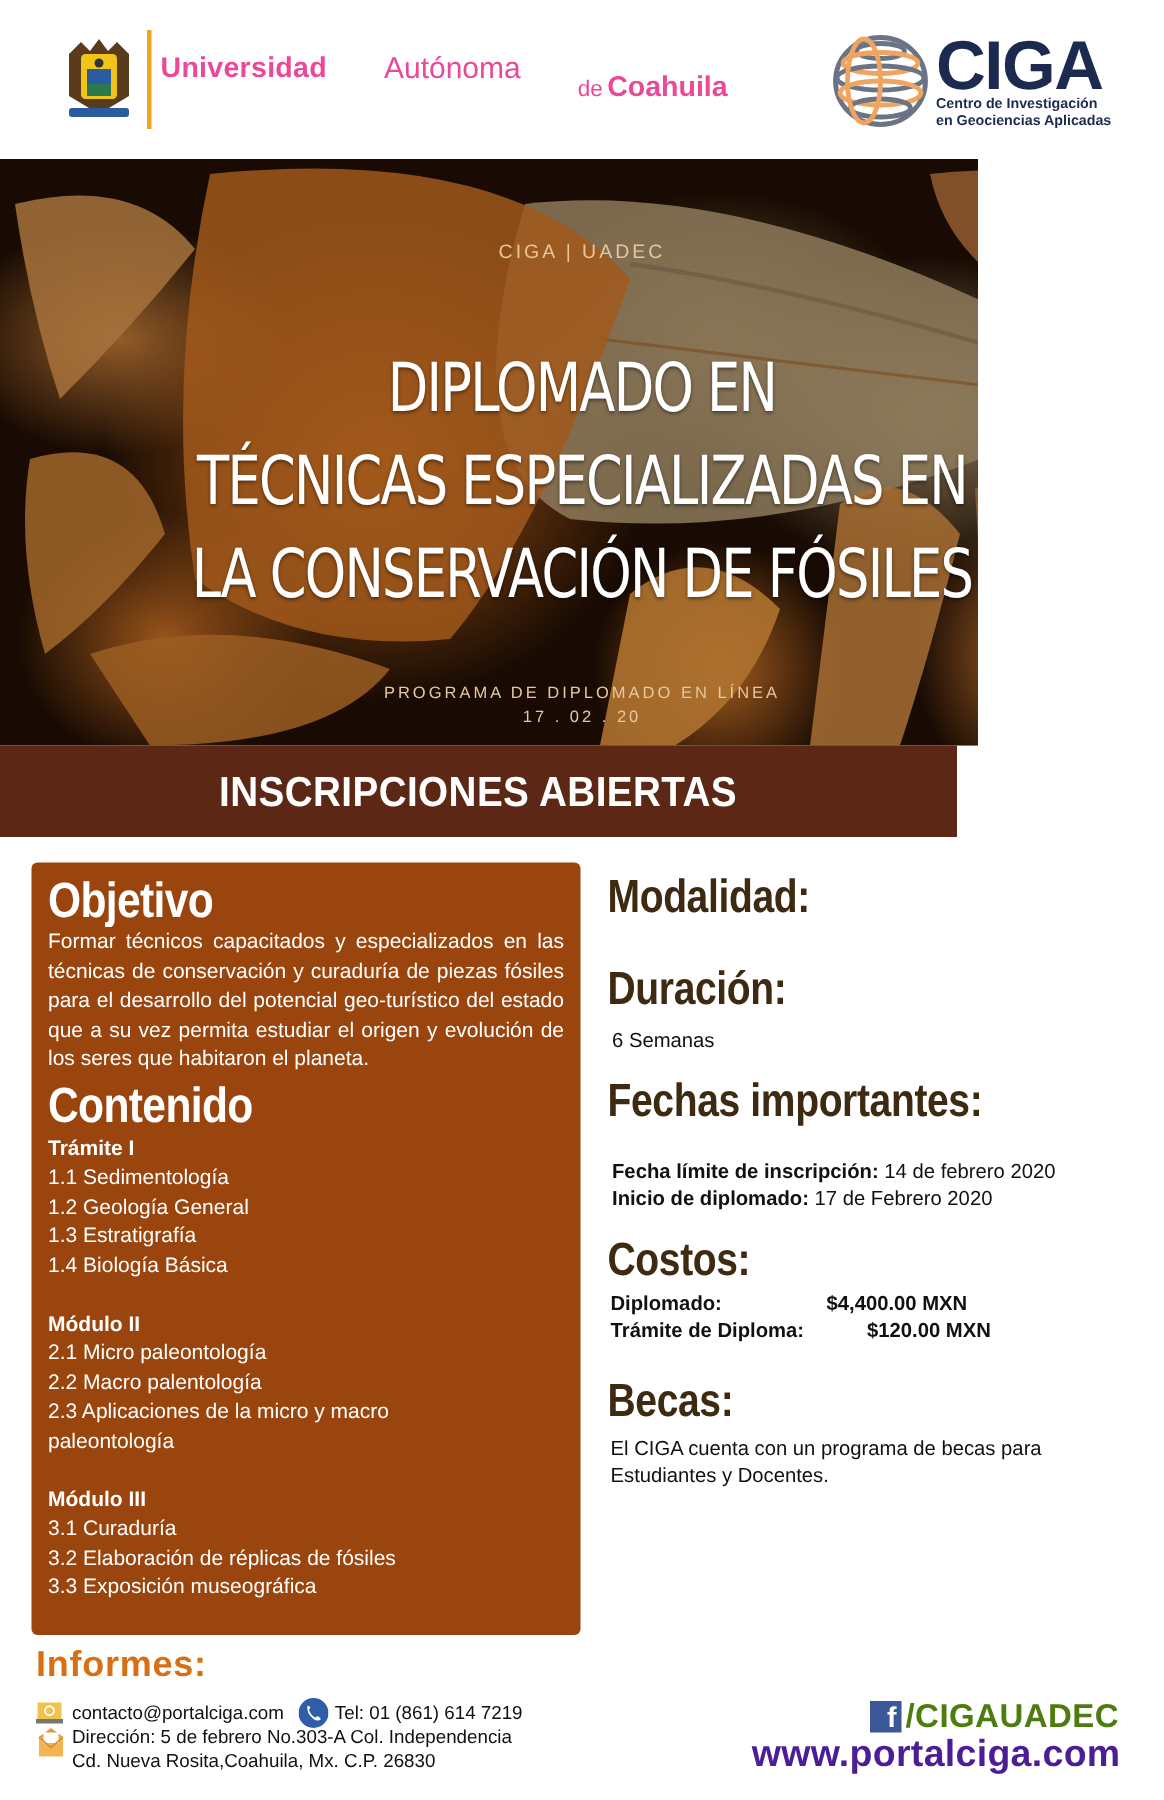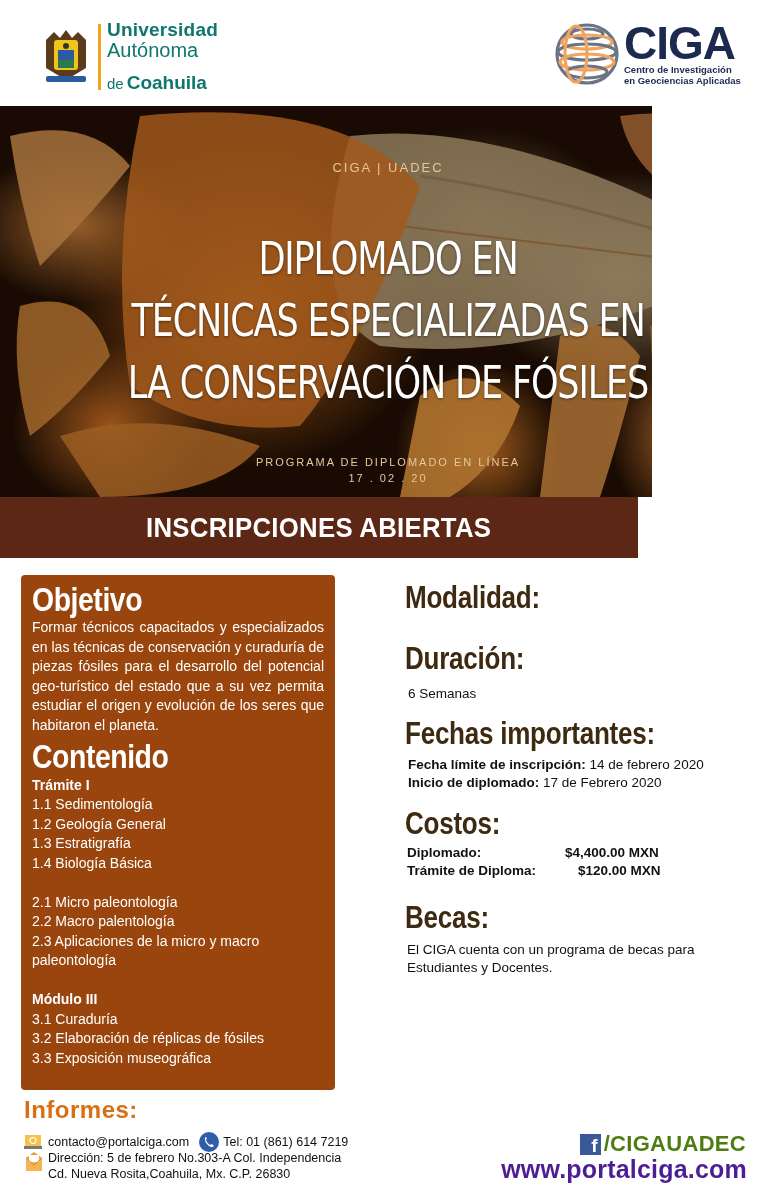--- a/index.html
+++ b/index.html
@@ -4,21 +4,21 @@
 <style>
   * { box-sizing: border-box; margin: 0; padding: 0; }
   html, body { width: 776px; height: 1200px; background: #ffffff; overflow: hidden; }
   body { position: relative; font-family: "Liberation Sans", sans-serif; color: #111; }
 
   
   .header { position: absolute; left: 0; top: 0; width: 776px; height: 106px; background: #fff; }
   .uadec { position: absolute; left: 42px; top: 20px; display: flex; align-items: center; }
   .uadec-crest { width: 48px; height: 58px; position: relative; }
   .uadec-bar { width: 3px; height: 66px; background: #f2a51c; margin: 0 6px 0 8px; }
-  .uadec-text { display: flex; flex-direction: column; line-height: 20px; color: #0f766e; }
+  .uadec-text { display: flex; line-height: 20px; color: #ec4899; gap: 38px; }
   .uadec-text .l1 { font-weight: bold; font-size: 19px; letter-spacing: 0.2px; }
   .uadec-text .l2 { font-size: 20px; }
   .uadec-text .l3 { font-size: 19px; font-weight: bold; margin-top: 13px; }
   .uadec-text .l3 .de { font-weight: normal; font-size: 15px; margin-right: 3px; }
 
   .ciga { position: absolute; left: 554px; top: 22px; display: flex; align-items: flex-start; }
   .ciga-globe { width: 66px; height: 64px; }
   .ciga-text { margin-left: 4px; display: flex; flex-direction: column; }
   .ciga-title { font-family: "Liberation Sans", sans-serif; font-weight: bold; font-size: 46px; line-height: 42px; color: #1d2a4f; letter-spacing: -1px; }
   .ciga-sub { font-size: 9.5px; line-height: 10px; font-weight: bold; color: #1d2a4f; margin-top: 1px; }
@@ -42,36 +42,36 @@
     font-family: "DejaVu Sans", sans-serif; font-weight: normal; font-size: 45px; line-height: 62px;
     letter-spacing: -1.5px; transform: scaleX(0.78); transform-origin: center; text-shadow: 0 1px 3px rgba(0,0,0,0.45); }
   .hero-title div { white-space: nowrap; }
   .hero-sub { position: absolute; top: 348px; left: 0; width: 776px; text-align: center; font-size: 11px; letter-spacing: 2px; color: #e6c8a0; line-height: 16px; }
 
   
   .banner { position: absolute; left: 0; top: 497px; width: 638px; height: 61px; background: #5c2715; display: flex; align-items: center; justify-content: center; }
   .banner span { color: #fff; font-family: "Liberation Sans", sans-serif; font-weight: bold; font-size: 28px; letter-spacing: 0.3px; transform: scaleX(0.92); display: inline-block; }
 
   
-  .content-box { position: absolute; left: 21px; top: 575px; width: 314px; height: 515px; background: #9a450d; border-radius: 4px; color: #fff; padding: 6px 10px 0 11px; }
+  .content-box { position: absolute; left: 21px; top: 575px; width: 366px; height: 515px; background: #9a450d; border-radius: 4px; color: #fff; padding: 6px 10px 0 11px; }
   .box-h { font-family: "Liberation Sans", sans-serif; font-weight: bold; font-size: 33px; line-height: 38px; letter-spacing: -0.5px; transform: scaleX(0.86); transform-origin: left; }
   .obj-text { font-size: 14px; line-height: 19.6px; text-align: justify; margin-top: -1px; margin-right: 1px; }
   .mod-h { font-weight: bold; font-size: 14px; line-height: 19.5px; margin-top: 0; }
   .mod-item { font-size: 14px; line-height: 19.5px; }
   .mod-gap { height: 19.5px; }
   .contenido-h { margin-top: 2px; }
 
   
   .right { position: absolute; left: 405px; top: 580px; width: 365px; }
   .r-h { font-family: "Liberation Sans", sans-serif; font-weight: bold; color: #3e2a10; font-size: 31px; line-height: 36px; transform: scaleX(0.84); transform-origin: left; white-space: nowrap; letter-spacing: -0.3px; }
   .r-text { font-size: 13.5px; line-height: 18px; color: #111; margin-left: 3px; }
   .r-row { font-size: 13.5px; line-height: 18px; color: #111; margin-left: 3px; white-space: nowrap; }
   .r-row b { font-weight: bold; }
   .cost-row { display: flex; font-size: 13.5px; line-height: 18px; font-weight: bold; color: #111; margin-left: 2px; }
-  .cost-label { width: 158px; }
+  .cost-label { width: 144px; }
 
   
   .informes-h { position: absolute; left: 24px; top: 1096px; color: #d86f14; font-family: "Liberation Sans", sans-serif; font-weight: bold; font-size: 24px; letter-spacing: 0.5px; }
   .contact-line { position: absolute; font-size: 12.5px; line-height: 16px; color: #111; white-space: nowrap; display: flex; align-items: center; }
   .ico { display: inline-block; position: relative; margin-right: 6px; }
   .social { position: absolute; right: 30px; top: 1131px; display: flex; align-items: center; }
   .social span { font-family: Liberation Sans, sans-serif; font-weight: bold; font-size: 22px; color: #4d7c0f; letter-spacing: 0.3px; }
   .fb { width: 21px; height: 21px; background: #3b5998; color: #fff; font-weight: bold; font-size: 19px; line-height: 23px; text-align: right; padding-right: 3px; margin-right: 3px; }
   .website { position: absolute; right: 29px; top: 1155px; font-family: "Liberation Sans", sans-serif; font-weight: bold; font-size: 25px; color: #4c1d95; letter-spacing: 0.2px; }
 </style>
@@ -159,20 +159,21 @@
 
   <div>
     <div class="mod-h">Trámite I</div>
     <div class="mod-item">1.1 Sedimentología</div>
     <div class="mod-item">1.2 Geología General</div>
     <div class="mod-item">1.3 Estratigrafía</div>
     <div class="mod-item">1.4 Biología Básica</div>
   </div>
   <div class="mod-gap"></div>
   <div>
+    <div class="mod-h">Módulo II</div>
     <div class="mod-item">2.1 Micro paleontología</div>
     <div class="mod-item">2.2 Macro palentología</div>
     <div class="mod-item">2.3 Aplicaciones de la micro y macro</div>
     <div class="mod-item">paleontología</div>
   </div>
   <div class="mod-gap"></div>
   <div>
     <div class="mod-h">Módulo III</div>
     <div class="mod-item">3.1 Curaduría</div>
     <div class="mod-item">3.2 Elaboración de réplicas de fósiles</div>
@@ -180,21 +181,21 @@
   </div>
 </div>
 
 <div class="right">
   <div class="r-h">Modalidad:</div>
 
   <div class="r-h" style="margin-top:25px;">Duración:</div>
   <div class="r-text" style="margin-top:8px;">6 Semanas</div>
 
   <div class="r-h" style="margin-top:13px;">Fechas importantes:</div>
-  <div class="r-row" style="margin-top:4px;"><b>Fecha límite de inscripción:</b> <span>14 de febrero 2020</span></div>
+  <div class="r-row" style="margin-top:20px;"><b>Fecha límite de inscripción:</b> <span>14 de febrero 2020</span></div>
   <div class="r-row"><b>Inicio de diplomado:</b> <span>17 de Febrero 2020</span></div>
 
   <div class="r-h" style="margin-top:14px;">Costos:</div>
   <div class="cost-row" style="margin-top:2px;">
     <span class="cost-label">Diplomado:</span>
       <span>$4,400.00 MXN</span>
   </div>
   <div class="cost-row">
     <span class="cost-label" style="width:171px;">Trámite de Diploma:</span>
       <span>$120.00 MXN</span>

